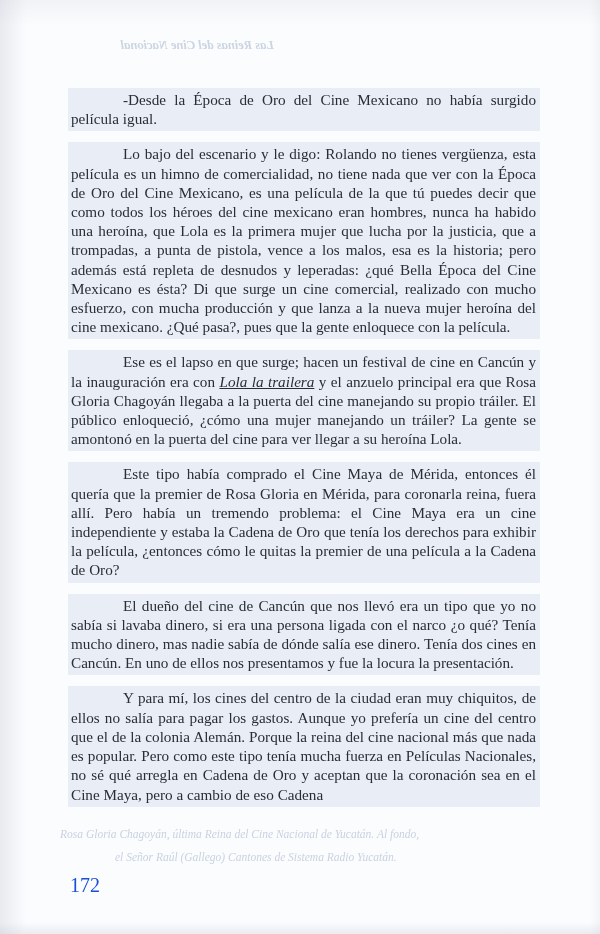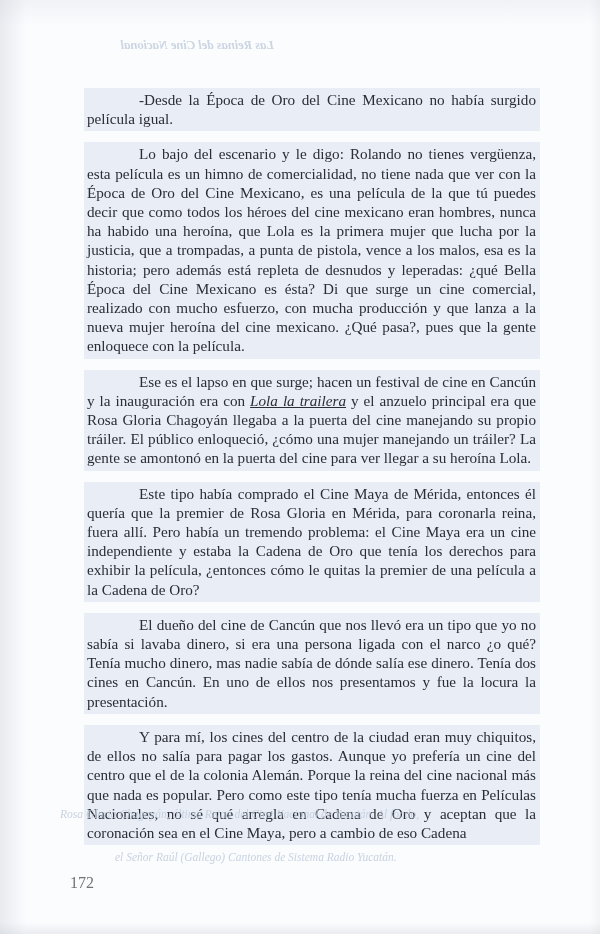--- a/index.html
+++ b/index.html
@@ -56,49 +56,49 @@
     white-space: nowrap;
   }
 
   
   .text-column {
     position: absolute;
     left: 68px; top: 88px;
     width: 472px;
   }
   .text-column p {
-    margin: 0 0 11px 16px;
+    margin: 0 0 11px 0;
     padding: 2px 4px 3px 3px;
     background: var(--paragraph-tint, #e9eef6);
     color: var(--ink, #2a2d35);
     font-size: 15.2px;
     line-height: 19.2px;
     text-align: justify;
     text-indent: 52px;
   }
   .italic-title { font-style: italic; text-decoration: underline; }
 
   
   .bleed-caption-1, .bleed-caption-2 {
     position: absolute;
     font-style: italic;
     font-size: 11.5px;
     color: var(--bleedthrough-ink, #c3cedd);
     filter: blur(0.55px);
     opacity: 0.9;
     white-space: nowrap;
   }
-  .bleed-caption-1 { left: 60px; top: 808px; }
+  .bleed-caption-1 { left: 60px; top: 828px; }
   .bleed-caption-2 { left: 115px; top: 851px; }
 
   .page-number {
     position: absolute;
     left: 70px; top: 874px;
-    font-size: 16px;
-    color: #737373;
+    font-size: 20px;
+    color: #1d4ed8;
   }
 </style>
 </head>
 <body>
 
 <div class="edge-top"></div>
 <div class="edge-left"></div>
 <div class="edge-right"></div>
 <div class="edge-bottom"></div>
 

